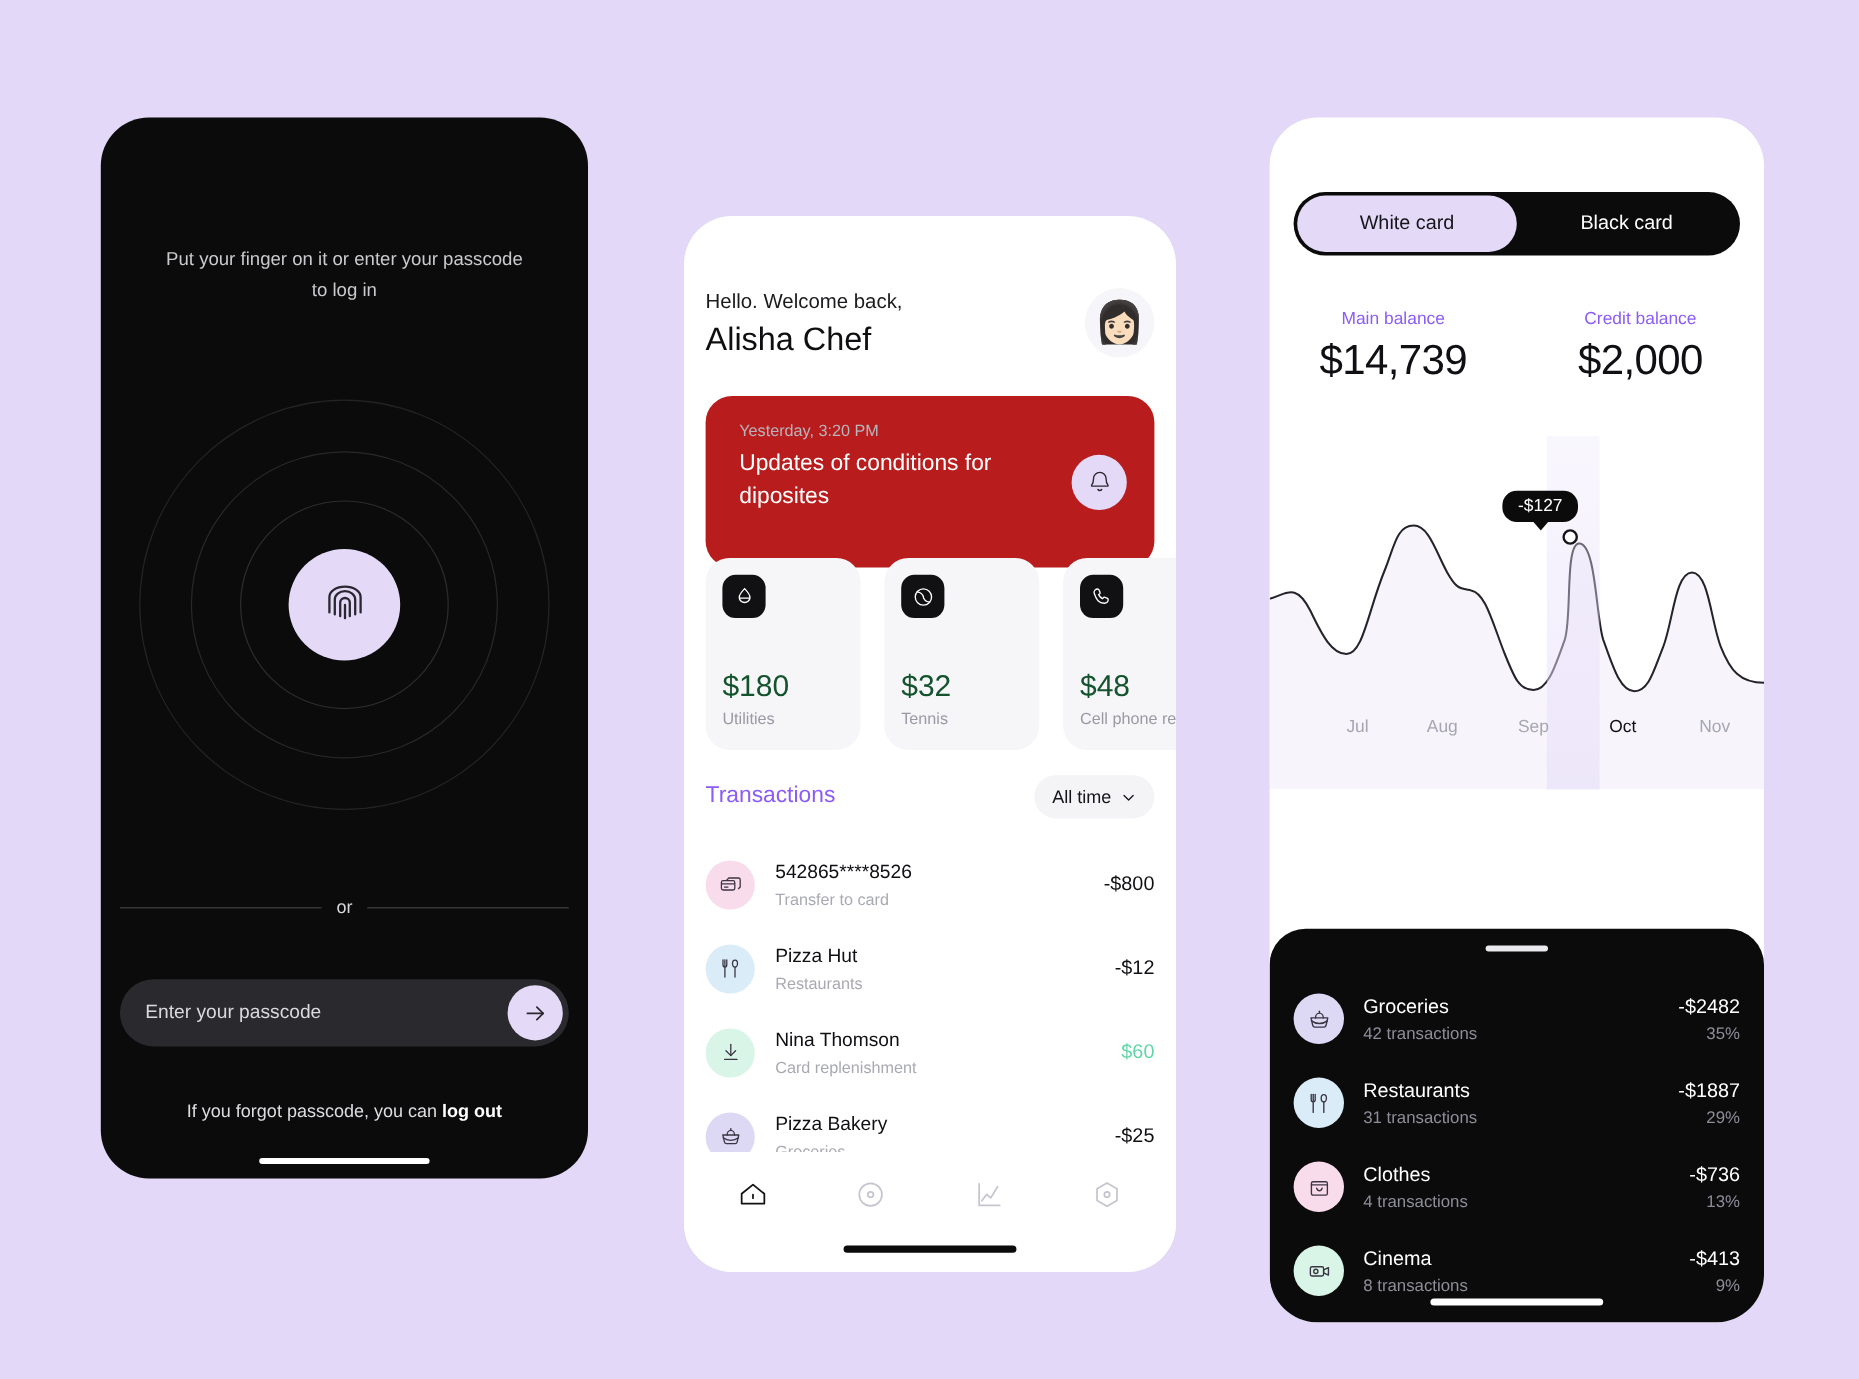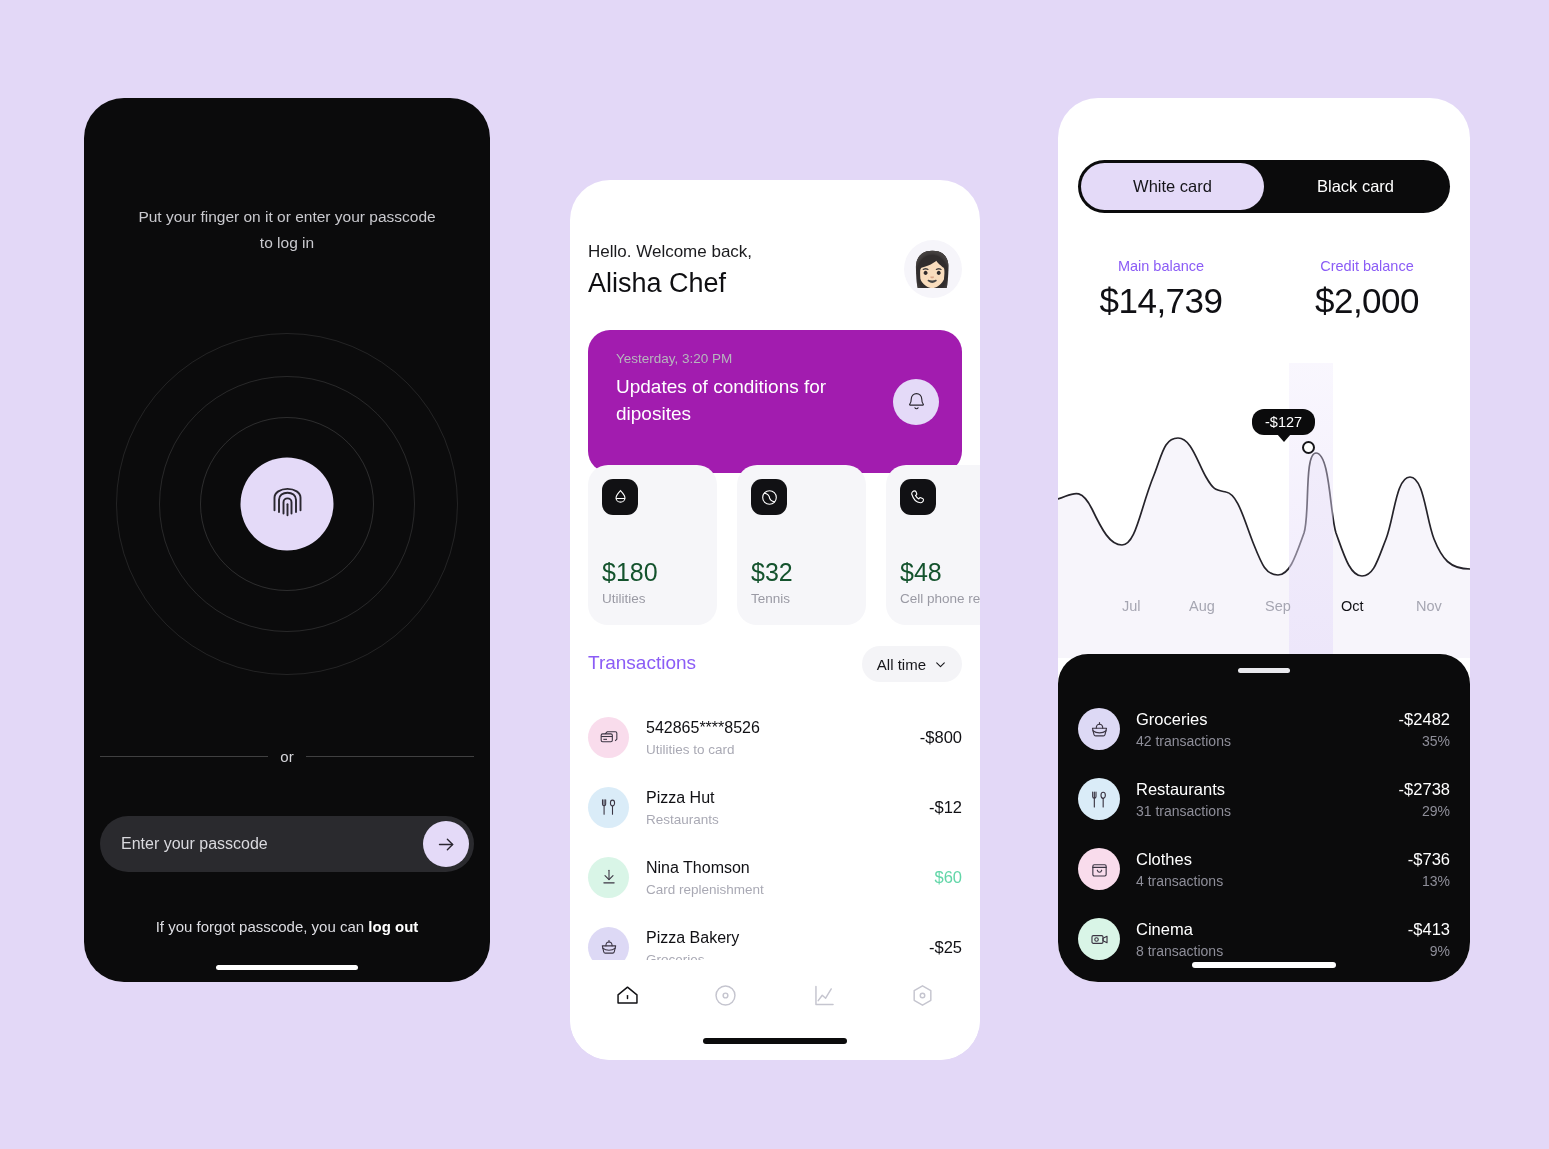--- a/index.html
+++ b/index.html
@@ -74,21 +74,21 @@
   }
   .greet-small{position:absolute;left:18px;top:62px;color:#1b1b1e;font-size:17px;}
   .greet-name{position:absolute;left:18px;top:88px;color:#0f0f12;font-size:27px;font-weight:400;}
   .avatar{
     position:absolute;right:18px;top:60px;width:58px;height:58px;border-radius:50%;
     background:#f6f5fa;display:flex;align-items:center;justify-content:center;
     font-size:34px;line-height:1;overflow:hidden;
   }
   .notif{
     position:absolute;left:18px;right:18px;top:150px;height:143px;
-    background:#a21caf;border-radius:22px;
+    background:#b91c1c;border-radius:22px;
   }
   .notif-time{position:absolute;left:28px;top:21px;color:#b6b6bd;font-size:13.5px;}
   .notif-title{position:absolute;left:28px;top:43px;width:240px;color:#fff;font-size:19px;line-height:27px;}
   .notif-bell{
     position:absolute;right:23px;top:50%;transform:translateY(-50%);
     width:46px;height:46px;border-radius:50%;background:#e4daf8;
     display:flex;align-items:center;justify-content:center;cursor:pointer;
   }
   .cards-row{position:absolute;left:18px;top:285px;display:flex;gap:20px;}
   .cat-card{
@@ -117,21 +117,21 @@
   .tx-amt.pos{color:#62d6a8;}
   .navbar{position:absolute;left:0;right:0;bottom:0;height:100px;background:#fff;
     border-bottom-left-radius:40px;border-bottom-right-radius:40px;}
   .nav-items{position:absolute;left:40px;right:40px;top:18px;display:flex;justify-content:space-between;}
   .nav-i{width:34px;height:34px;display:flex;align-items:center;justify-content:center;cursor:pointer;}
   #home-home-bar{position:absolute;bottom:16px;left:50%;transform:translateX(-50%);
     width:144px;height:6px;border-radius:3px;background:#0b0b0c;}
 
   
   #phone-stats{
-    left:1058px;top:98px;width:412px;height:884px;
+    left:1058px;top:98px;width:412px;height:1004px;
     background:#ffffff;border-radius:40px;
   }
   .seg{
     position:absolute;left:20px;right:20px;top:62px;height:53px;background:#0b0b0c;
     border-radius:27px;display:flex;align-items:center;padding:3px;box-sizing:border-box;
   }
   .seg-opt{
     flex:1;height:100%;border-radius:24px;display:flex;align-items:center;justify-content:center;
     color:#ffffff;font-size:16.5px;cursor:pointer;
   }
@@ -281,21 +281,21 @@
         <div class="tx-ic" style="background:#f9dcec">
           <svg width="20" height="20" viewBox="0 0 24 24" fill="none" stroke="#3b3543" stroke-width="1.3" stroke-linejoin="round">
             <rect x="2.6" y="8.2" width="13.4" height="9.4" rx="1.8"></rect>
             <path d="M2.6 11.4h13.4"></path>
               <path d="M5.2 14.8h4.4"></path>
             <path d="M7.4 8.2l2.6-2.6h9.6a1.8 1.8 0 011.8 1.8v7.2l-2 2"></path>
           </svg>
         </div>
         <div class="tx-txt">
           <div class="tx-name">542865****8526</div>
-          <div class="tx-sub">Utilities to card</div>
+          <div class="tx-sub">Transfer to card</div>
         </div>
         <div class="tx-amt">-$800</div>
       </div>
 
       <div class="tx-row">
         <div class="tx-ic" style="background:#daecf8">
           <svg width="20" height="20" viewBox="0 0 24 24" fill="none" stroke="#3b3543" stroke-width="1.3" stroke-linecap="round">
             <path d="M8 3.4v5.2a1.9 1.9 0 01-3.8 0V3.4"></path>
               <path d="M6.1 3.4v17.2"></path>
             <ellipse cx="16.2" cy="7.2" rx="2.5" ry="3.5"></ellipse>
@@ -453,21 +453,21 @@
                 <path d="M6.1 3.4v17.2"></path>
               <ellipse cx="16.2" cy="7.2" rx="2.5" ry="3.5"></ellipse>
                 <path d="M16.2 10.7v9.9"></path>
             </svg>
           </div>
           <div class="sp-txt">
             <div class="sp-name">Restaurants</div>
             <div class="sp-sub">31 transactions</div>
           </div>
           <div class="sp-right">
-            <div class="sp-amt">-$2738</div>
+            <div class="sp-amt">-$1887</div>
             <div class="sp-pct">29%</div>
           </div>
         </div>
 
         <div class="sp-row">
           <div class="sp-ic" style="background:#f9dcec">
             <svg width="21" height="21" viewBox="0 0 24 24" fill="none" stroke="#3b3543" stroke-width="1.3" stroke-linecap="round" stroke-linejoin="round">
               <rect x="4.4" y="6.6" width="15.2" height="12.8" rx="1.6"></rect>
               <path d="M4.4 9.6h15.2"></path>
               <path d="M9.4 12.8c.5 1.6 1.4 2.4 2.6 2.4s2.1-.8 2.6-2.4"></path>

